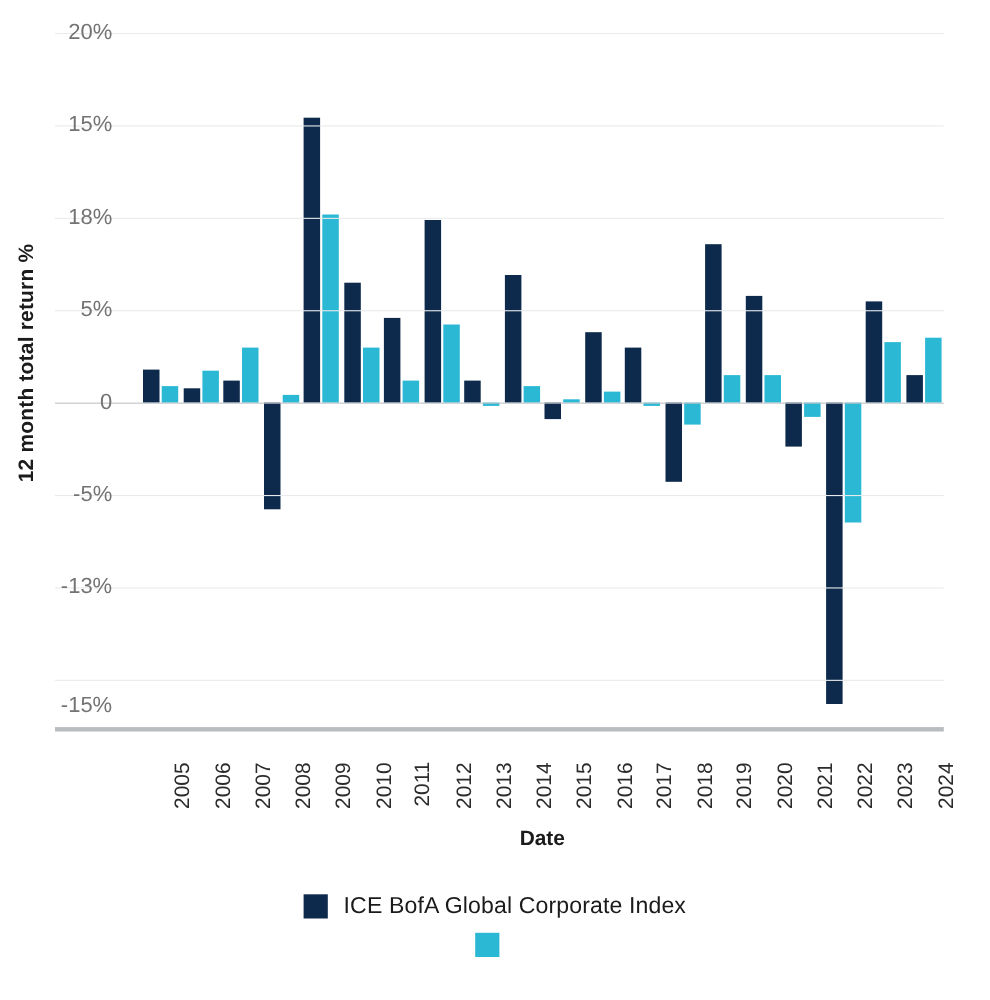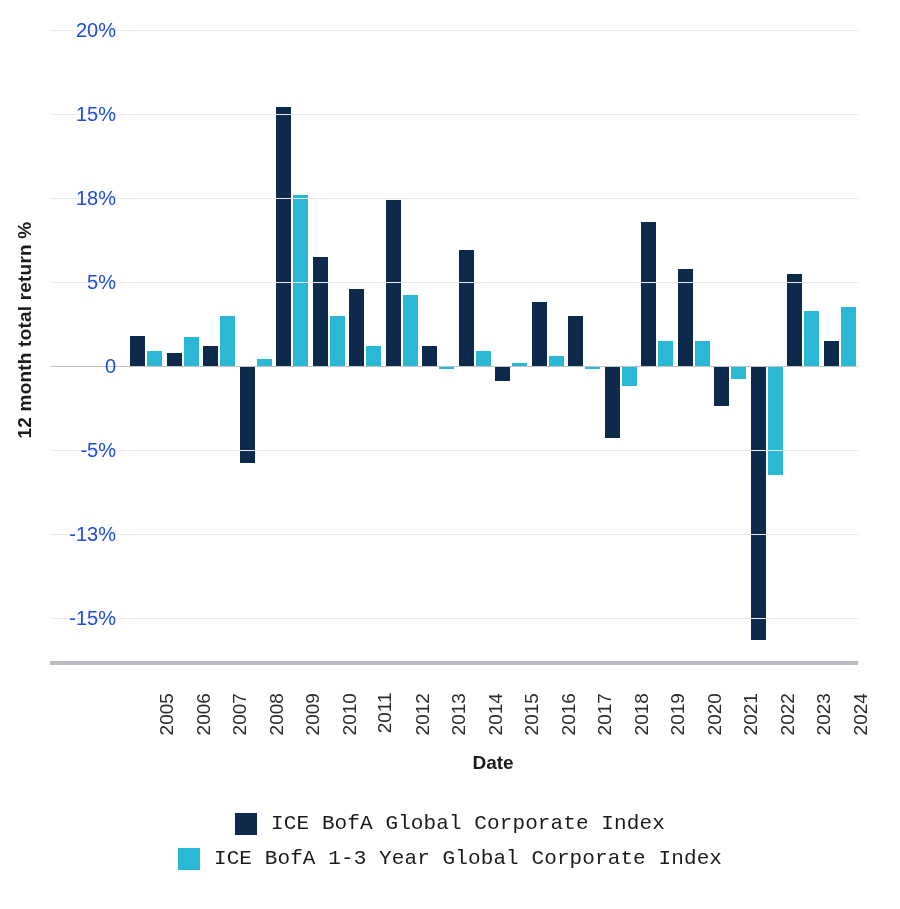--- a/index.html
+++ b/index.html
@@ -56,24 +56,24 @@
   .zero-line {
     position: absolute;
     left: -78px;
     width: 808px;
     height: 1px;
     background: #bfc3c7;
   }
   .ytick-label {
     position: absolute;
     right: 100%;
-    margin-right: 12px;
+    margin-right: 26px;
     transform: translateY(-50%);
     font-size: 20px;
-    color: #1d4ed8;
+    color: #737373;
     white-space: nowrap;
   }
 
   
   .x-axis-line {
     position: absolute;
     left: 50px;
     top: 661px;
     width: 808px;
     height: 4px;
@@ -130,21 +130,20 @@
     position: absolute;
     left: 0;
     top: 812px;
     width: 900px;
   }
   .legend-row {
     display: flex;
     align-items: center;
     justify-content: center;
     margin-bottom: 12px;
-    font-family: Liberation Mono, monospace;
   }
   .legend-swatch {
     width: 22px;
     height: 22px;
     margin-right: 14px;
     flex: none;
   }
   .legend-label {
     font-size: 21px;
     color: #1b1b1b;
@@ -249,21 +248,21 @@
       <div class="ytick-label" style="top: 168px;">18%</div>
       <div class="gridline" style="top: 252px;"></div>
       <div class="ytick-label" style="top: 252px;">5%</div>
       <div class="zero-line" style="top: 336px;"></div>
       <div class="ytick-label" style="top: 336px;">0</div>
       <div class="gridline" style="top: 420px;"></div>
       <div class="ytick-label" style="top: 420px;">-5%</div>
       <div class="gridline" style="top: 504px;"></div>
       <div class="ytick-label" style="top: 504px;">-13%</div>
       <div class="gridline" style="top: 588px;"></div>
-      <div class="ytick-label" style="top: 588px;">-15%</div>
+      <div class="ytick-label" style="top: 612px;">-15%</div>
     </div>
 
   <div class="x-axis-line"></div>
 
   <div class="xticks" id="xticks">
       <div class="xtick" style="left: 18.25px;">2005</div>
       <div class="xtick" style="left: 54.75px;">2006</div>
       <div class="xtick" style="left: 91.25px;">2007</div>
       <div class="xtick" style="left: 127.75px;">2008</div>
       <div class="xtick" style="left: 164.25px;">2009</div>
@@ -286,17 +285,16 @@
 
   <div class="x-axis-title">Date</div>
 
   <div class="legend">
     <div class="legend-row">
       <span class="legend-swatch" id="sw0" style="background: rgb(13, 42, 77);"></span>
       <span class="legend-label">ICE BofA Global Corporate Index</span>
     </div>
     <div class="legend-row">
       <span class="legend-swatch" id="sw1" style="background: rgb(43, 184, 212);"></span>
-      <span class="legend-label">ICE BofA 1-3 Year Global Corporate Index</span>
     </div>
   </div>
 
 </div>
 
 </body></html>

